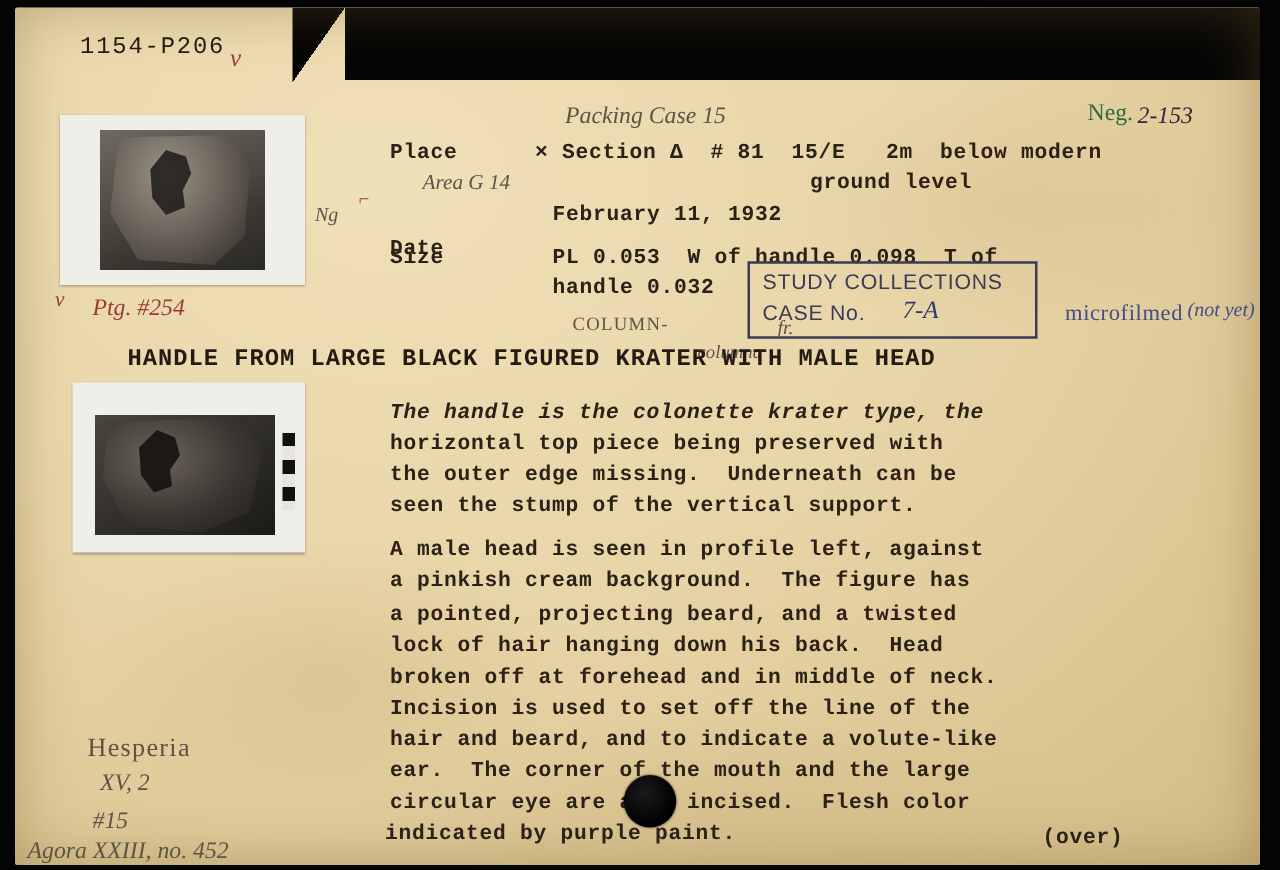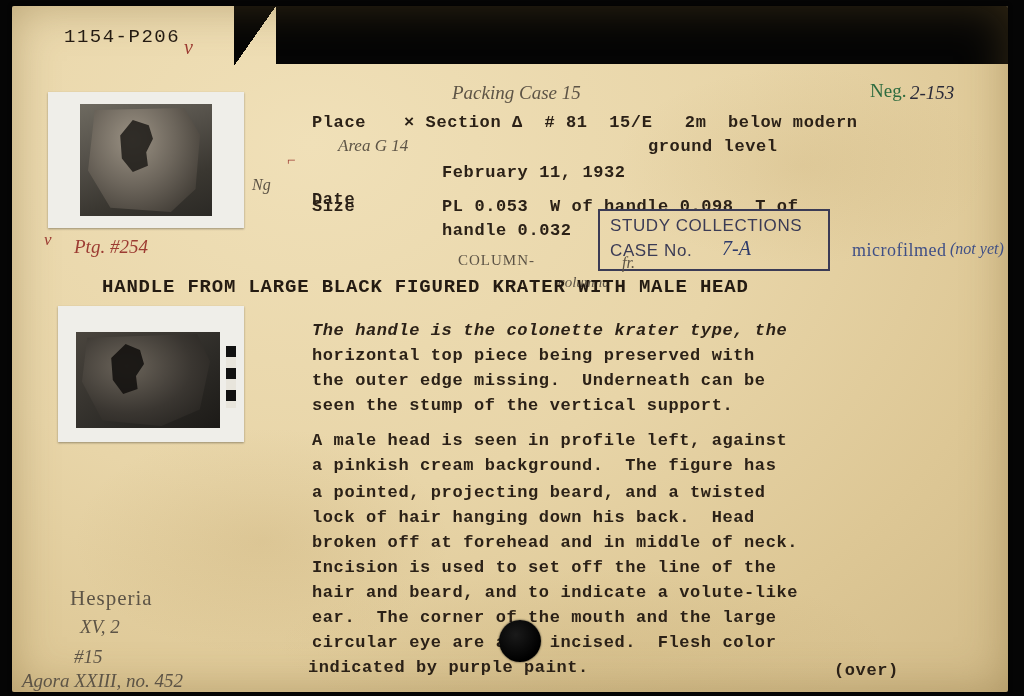--- a/index.html
+++ b/index.html
@@ -226,28 +226,28 @@
 
     <div class="photo-mount" id="photo2">
       <div class="inner">
         <div class="frag">
           <div class="head2"></div>
         </div>
       </div>
       <div id="scale"></div>
     </div>
 
-    <div class="hand pencil" style="left:240px; top:158px; font-size:16px;margin-top:12px;">Ng</div>
+    <div class="hand pencil" style="left:240px; top:158px; font-size:16px;">Ng</div>
     <div class="hand red" style="left:274px; top:146px; font-size:15px;">⌐</div>
 
     <div class="hand red" style="left:32px; top:224px; font-size:17px;">v</div>
     <div class="hand red" style="left:62px; top:230px; font-size:19px;">Ptg. #254</div>
 
     <div class="typed bold" style="left:300px; top:104px;text-align:center;">Place</div>
-    <div class="typed bold" style="left:392px; top:104px;">× Section Δ  # 81  15/E   2m  below modern</div>
+    <div class="typed bold" style="left:416px; top:104px;">× Section Δ  # 81  15/E   2m  below modern</div>
     <div class="typed bold" style="left:636px; top:128px;">ground level</div>
     <div class="hand pencil" style="left:326px; top:130px; font-size:17px;">Area G 14</div>
 
     <div class="typed bold" style="left:300px; top:154px;margin-top:27px;">Date</div>
     <div class="typed bold" style="left:430px; top:154px;">February 11, 1932</div>
 
     <div class="typed bold" style="left:300px; top:188px;">Size</div>
     <div class="typed bold" style="left:430px; top:188px;">PL 0.053  W of handle 0.098  T of</div>
     <div class="typed bold" style="left:430px; top:212px;">handle 0.032</div>
 

